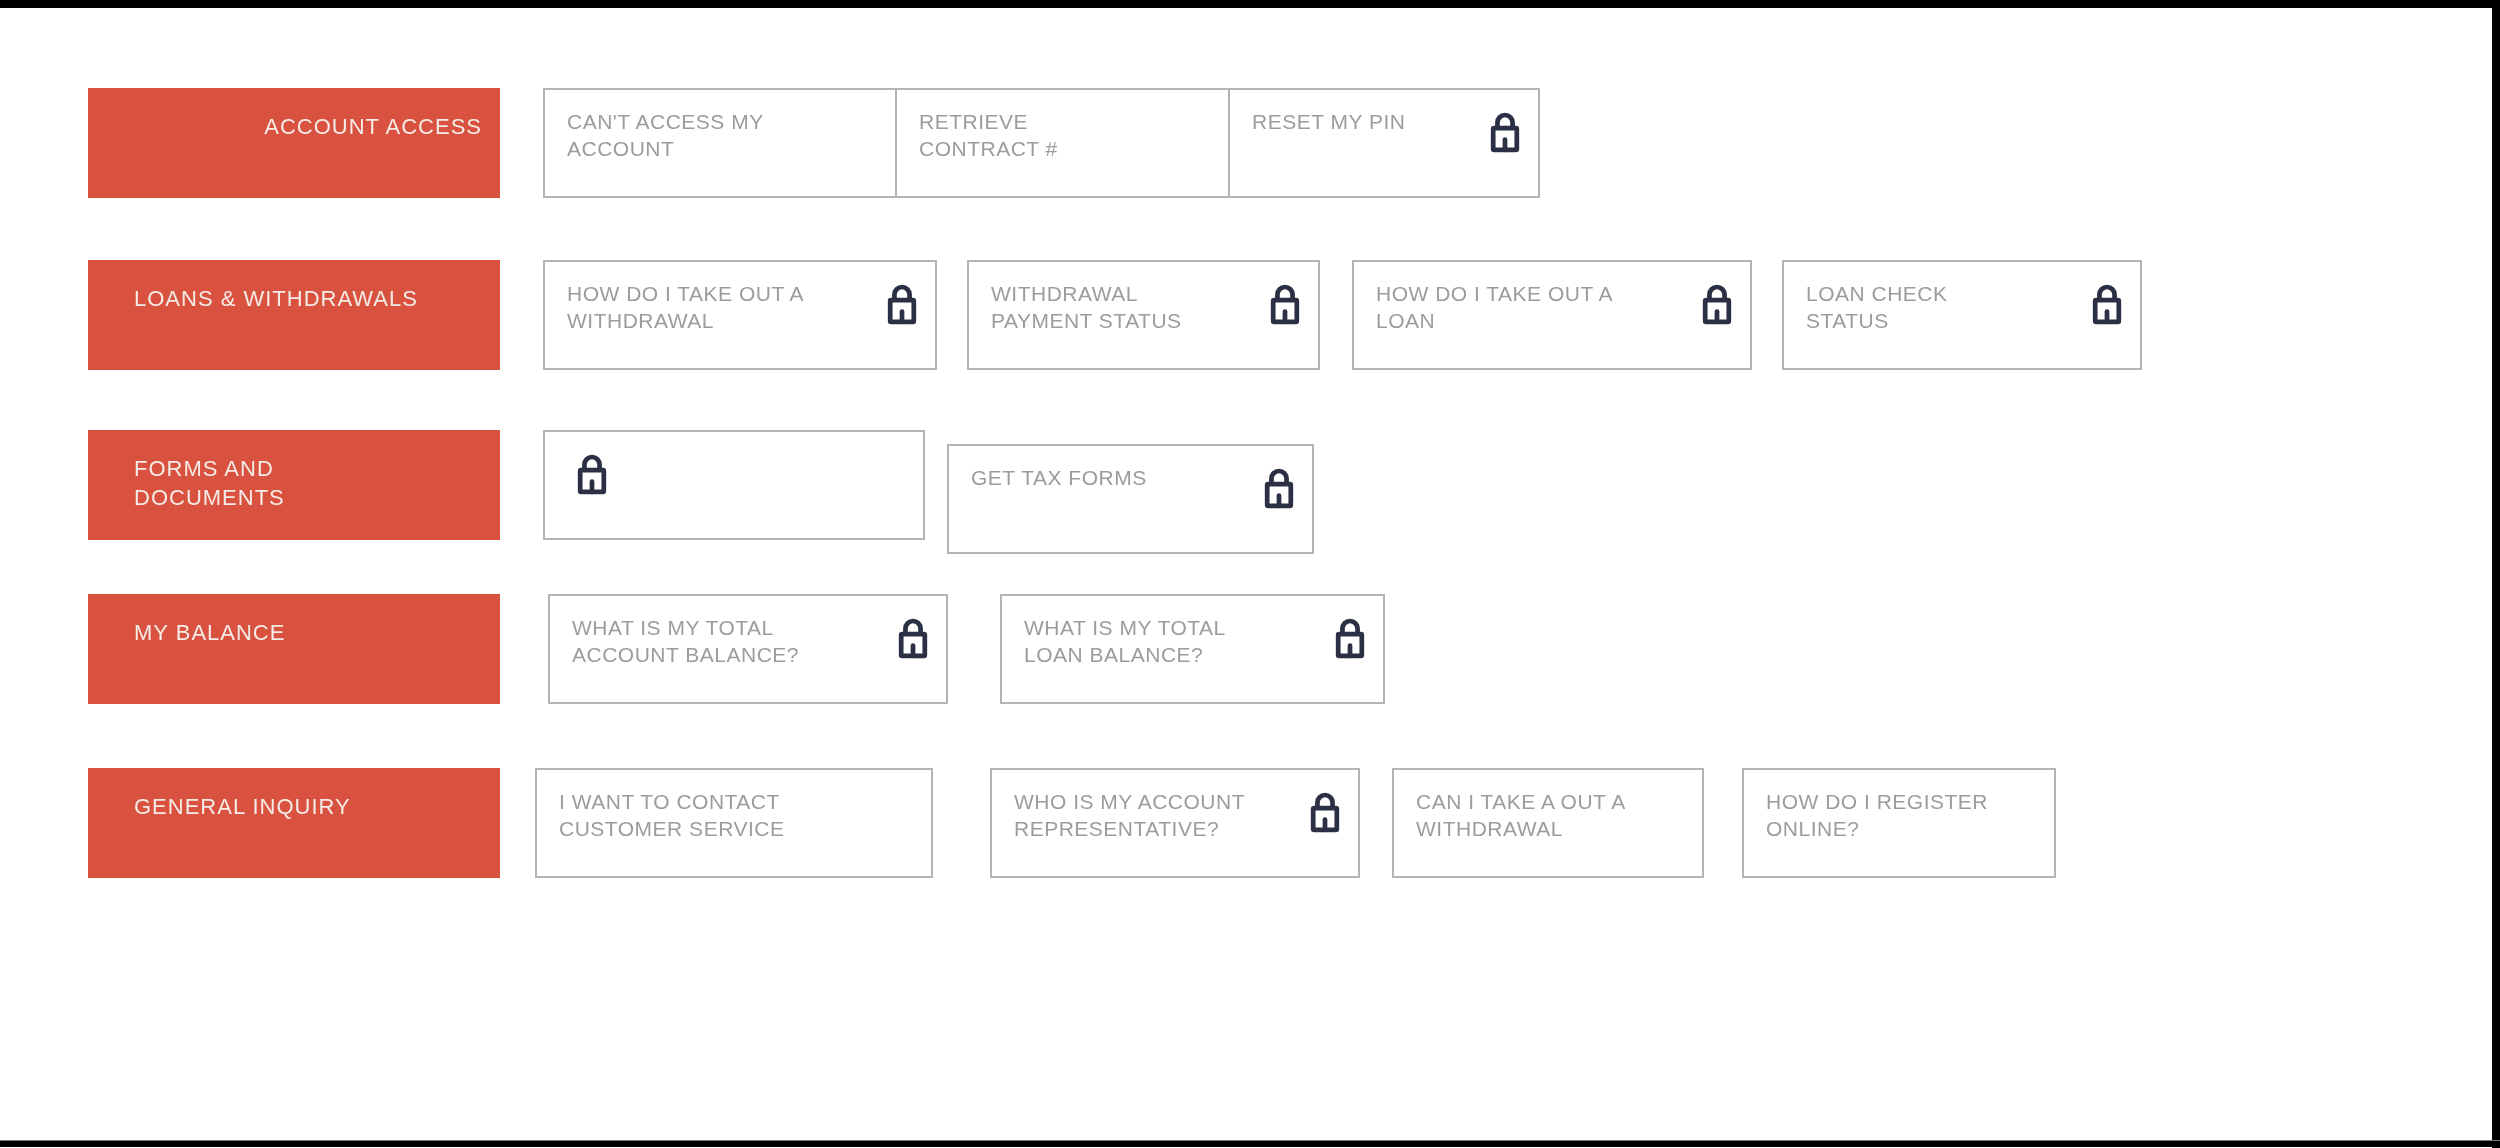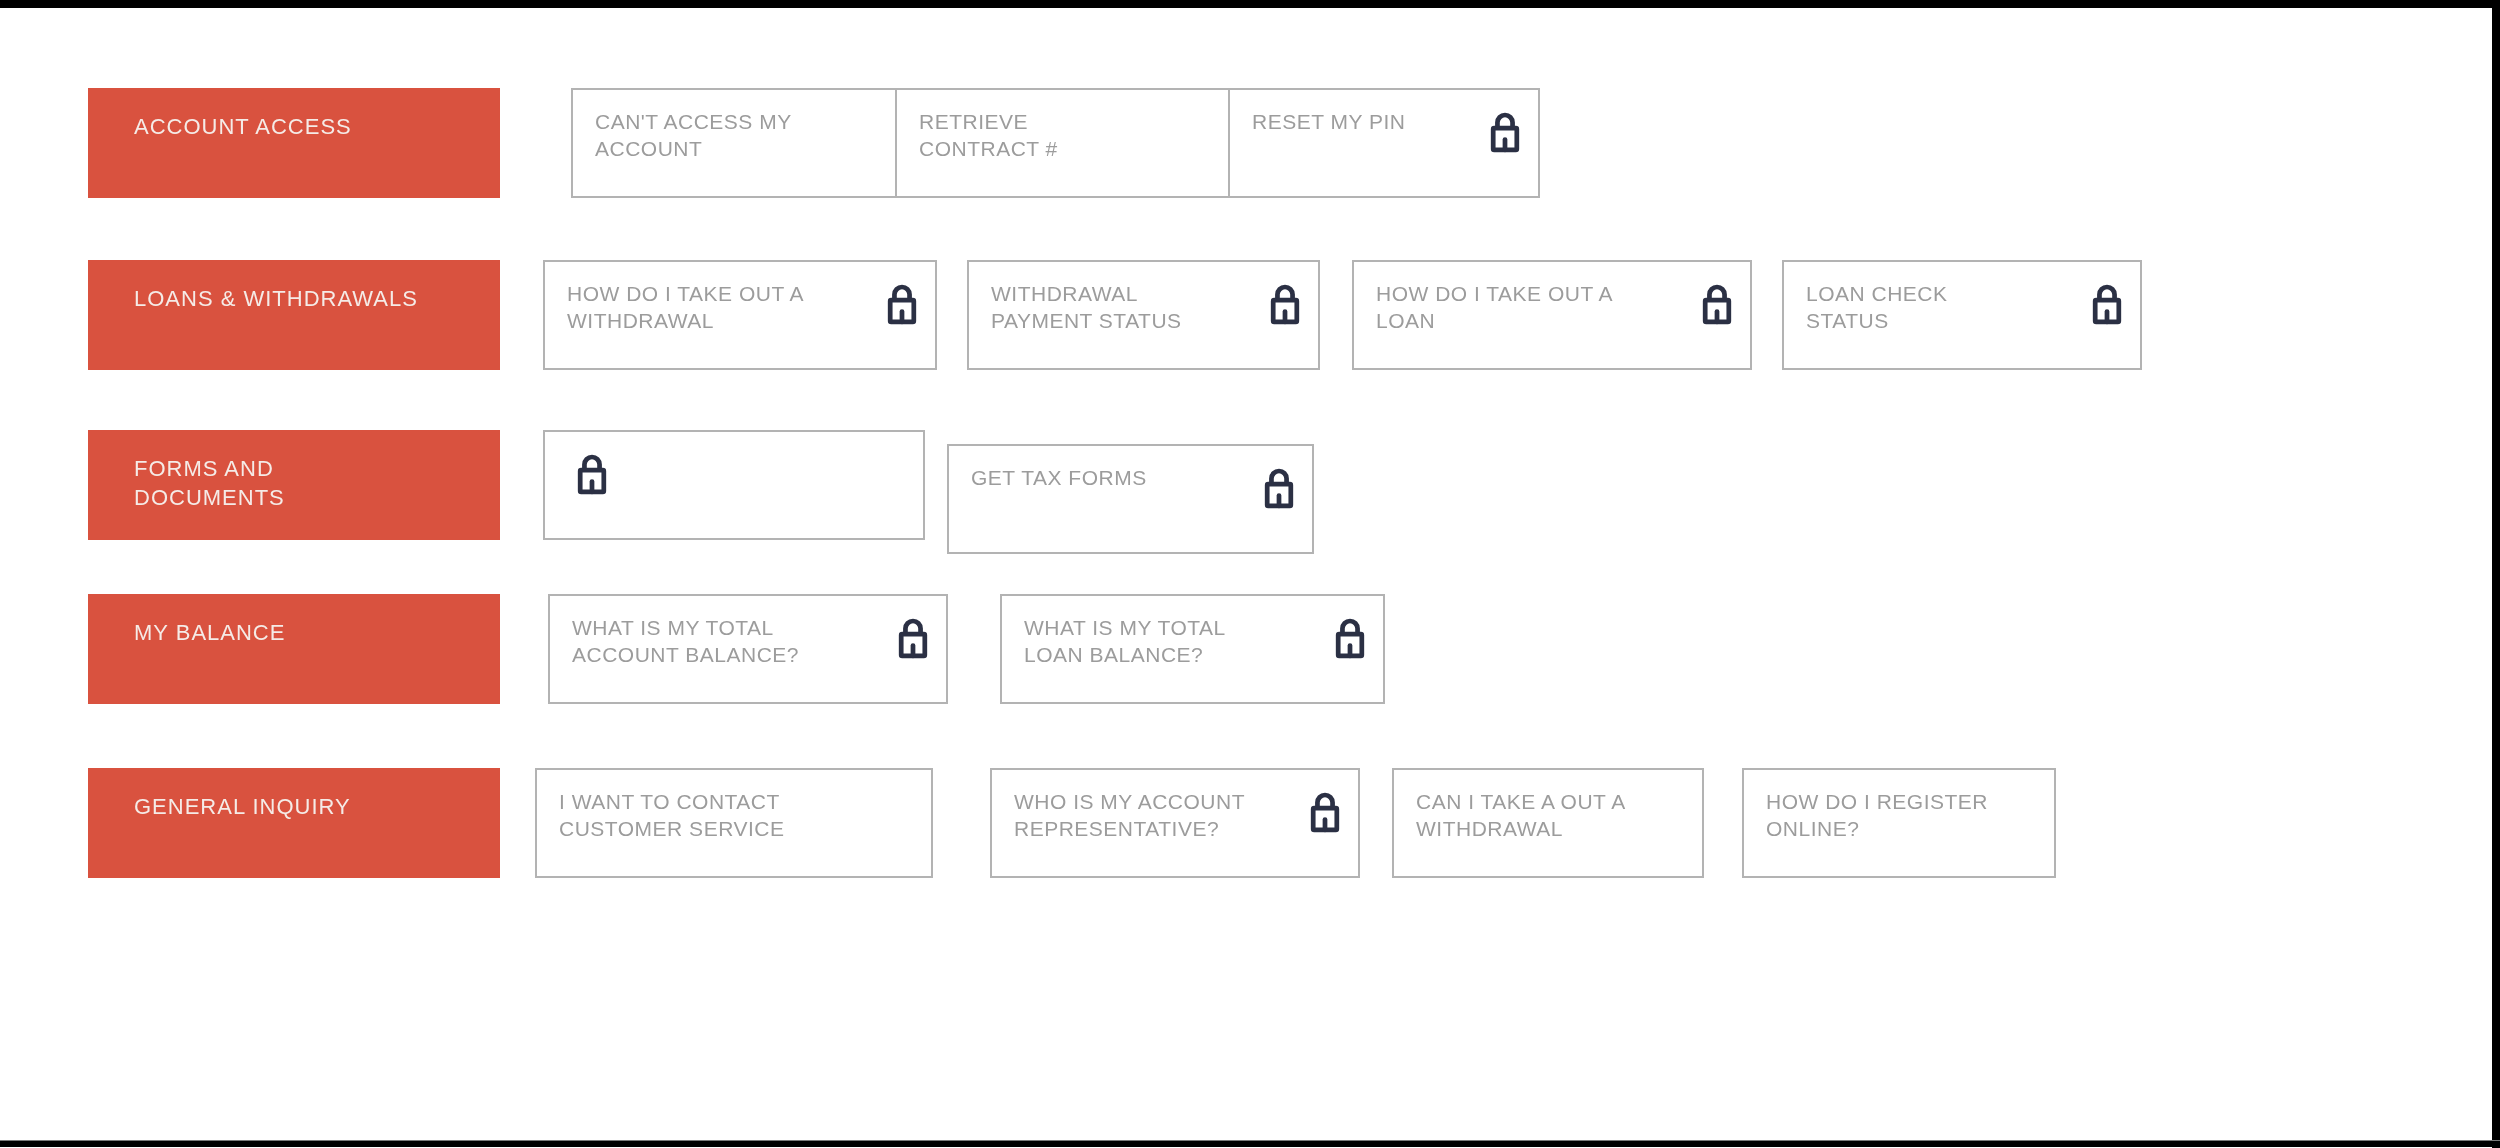--- a/index.html
+++ b/index.html
@@ -63,23 +63,23 @@
 </style>
 </head>
 <body>
 
 <div class="page">
 
   <div class="frame-top"></div>
   <div class="frame-right"></div>
   <div class="frame-bottom"></div>
 
-  <div class="cat" style="left:88px; top:88px;">ACCOUNT ACCESS</div>
-
-  <div class="opt" style="left:543px; top:88px; width:374px;margin-left:28px;">
+  <div class="cat" style="left:88px; top:88px;text-align:right;">ACCOUNT ACCESS</div>
+
+  <div class="opt" style="left:543px; top:88px; width:374px;">
     <span class="lbl">CAN'T ACCESS MY
 ACCOUNT</span>
   </div>
 
   <div class="opt" style="left:895px; top:88px; width:380px;">
     <span class="lbl">RETRIEVE
 CONTRACT #</span>
   </div>
 
   <div class="opt" style="left:1228px; top:88px; width:312px;">

